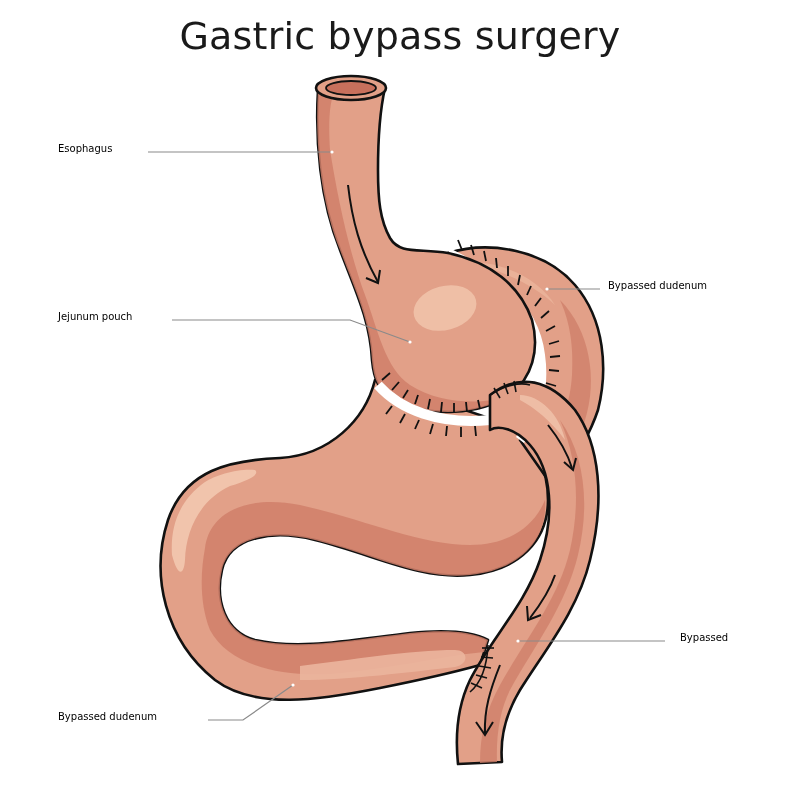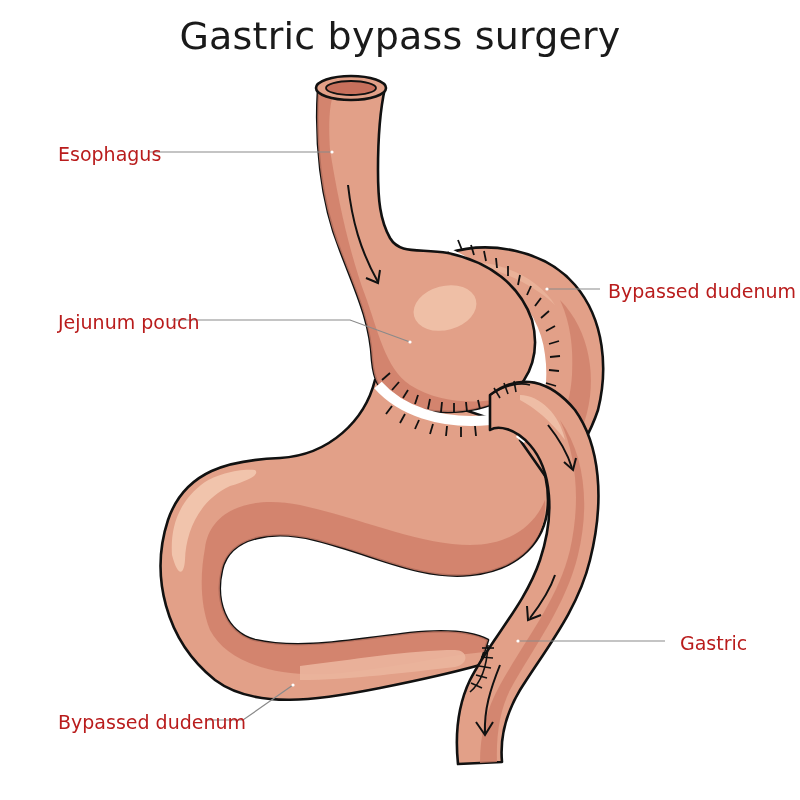--- a/index.html
+++ b/index.html
@@ -1,20 +1,20 @@
 <!DOCTYPE html>
 <html><head>
 <meta charset="utf-8">
 <style>
   html, body { margin: 0; padding: 0; background: #ffffff; }
   body { width: 800px; height: 800px; position: relative; overflow: hidden;
          font-family: "DejaVu Sans", sans-serif; }
   .title { position: absolute; left: 0; top: 14px; width: 800px; text-align: center;
            font-size: 38px; color: #1a1a1a; font-weight: normal; letter-spacing: 0.2px; }
-  .label { position: absolute; font-size: 19px; color: #b91c1c; white-space: nowrap; }
+  .label { position: absolute; font-size: 10px; color: #000000; white-space: nowrap; }
   svg.art { position: absolute; left: 0; top: 0; }
 </style>
 </head>
 <body>
 
 <div class="title">Gastric bypass surgery</div>
 
 <svg class="art" width="800" height="800" viewBox="0 0 800 800">
   <defs>
     <style>
@@ -150,14 +150,14 @@
     <circle cx="410" cy="342" r="1.6"></circle>
     <circle cx="547" cy="289" r="1.6"></circle>
     <circle cx="518" cy="641" r="1.6"></circle>
     <circle cx="293" cy="685" r="1.6"></circle>
   </g>
 </svg>
 
 <div class="label" style="left:58px; top:143px;">Esophagus</div>
 <div class="label" style="left:58px; top:311px;">Jejunum pouch</div>
 <div class="label" style="left:608px; top:280px;">Bypassed dudenum</div>
-<div class="label" style="left:680px; top:632px;">Gastric</div>
+<div class="label" style="left:680px; top:632px;">Bypassed</div>
 <div class="label" style="left:58px; top:711px;">Bypassed dudenum</div>
 
 </body></html>

